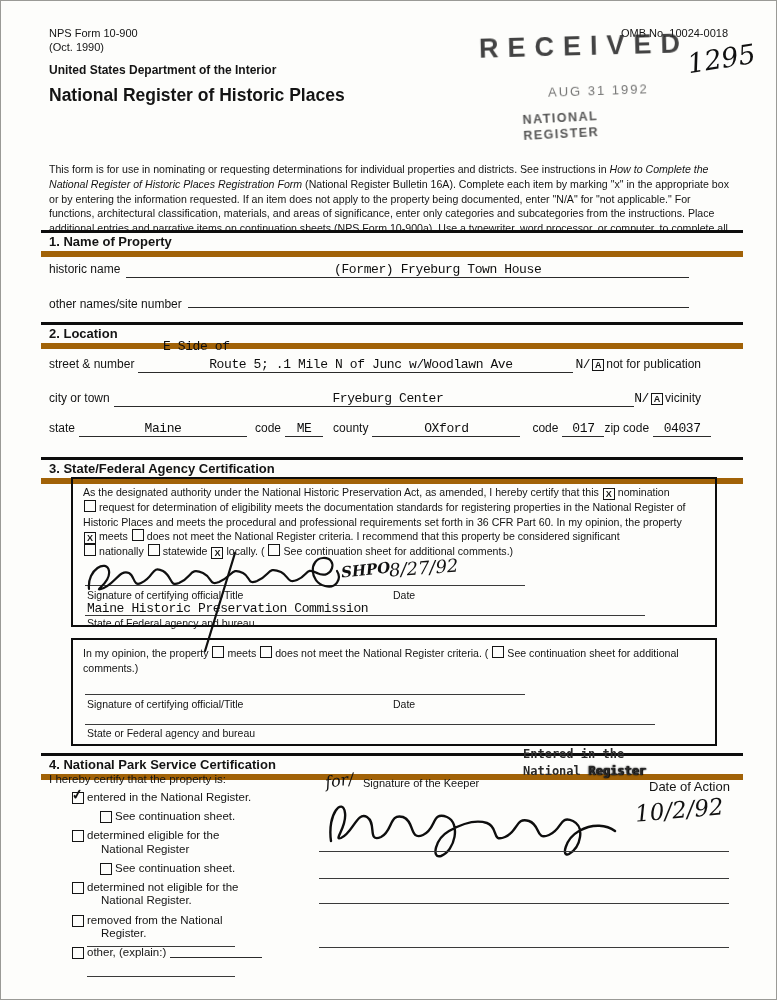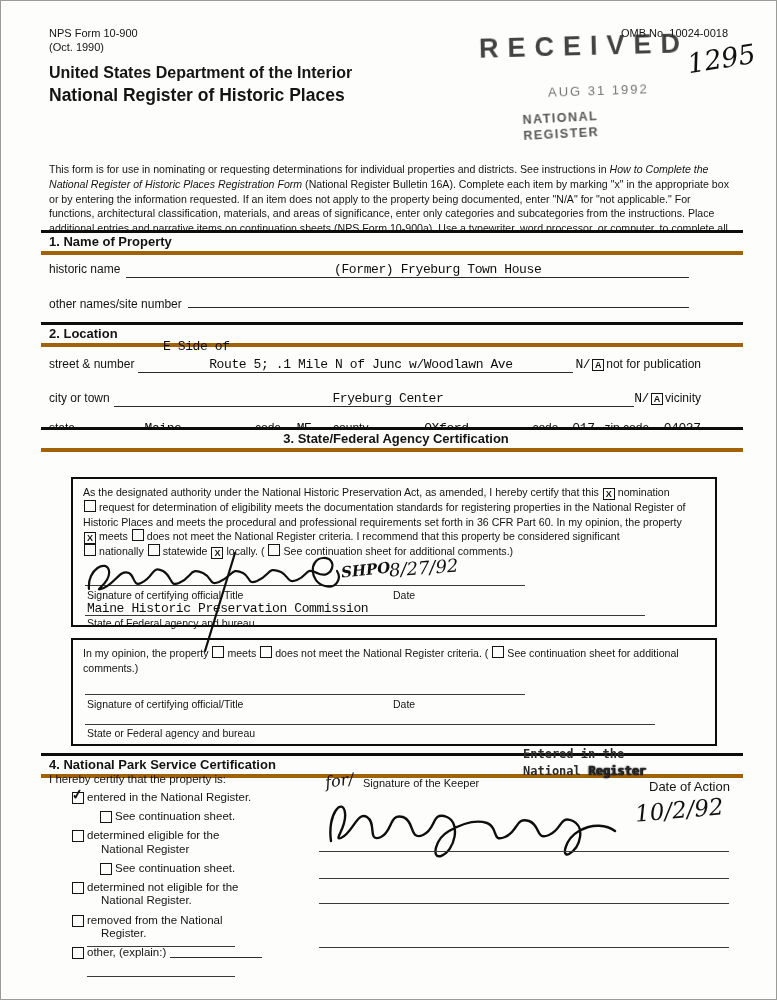--- a/index.html
+++ b/index.html
@@ -1,19 +1,19 @@
 <!DOCTYPE html>
 <html><head>
 <meta charset="utf-8">
 <style>
   html,body{margin:0;padding:0;background:#d8d8d4;}
   .page{position:relative;width:777px;height:1000px;background:#fdfdfb;overflow:hidden;
         font-family:"Liberation Sans",sans-serif;color:#141414;border:1px solid #9a9a96;box-sizing:border-box;}
   .abs{position:absolute;}
-  .sec-head{position:absolute;left:40px;width:694px;border-top:3px solid #0d0d0d;border-bottom:4px solid #a16207;
+  .sec-head{position:absolute;left:40px;width:694px;border-top:3px solid #0d0d0d;border-bottom:6px solid #a16207;
             font-weight:bold;font-size:13px;padding:1px 0 2px 8px;background:#fdfdfb;}
   .lbl{font-size:12px;white-space:nowrap;}
   .row{position:absolute;display:flex;align-items:baseline;}
   .fill{border-bottom:1.6px solid #2b2b2b;display:inline-block;text-align:center;}
   .typed{font-family:"Liberation Mono",monospace;font-size:13px;letter-spacing:-.4px;color:#0e0e0e;white-space:nowrap;}
   .cb{display:inline-block;width:10px;height:10px;border:1.6px solid #141414;
       font:bold 9px/10px "Liberation Sans",sans-serif;text-align:center;vertical-align:-1px;
       margin:0 3px 0 1px;color:#141414;flex:none;}
   .cb.check{overflow:visible;}
   .cb.check span{display:inline-block;font-size:14px;line-height:8px;transform:rotate(-8deg) translate(-1px,-3px);}
@@ -31,21 +31,21 @@
 <body>
 
 <div class="page">
 
   <div class="abs" style="left:48px;top:26px;font-size:11px;line-height:1.25;">
     <div>NPS Form 10-900</div>
     <div>(Oct. 1990)</div>
   </div>
   <div class="abs" style="left:620px;top:26px;width:113px;font-size:11px;text-align:left;">OMB No. 10024-0018</div>
 
-  <div class="abs" style="left:48px;top:62px;font-size:16px;font-weight:bold;line-height:1.2;">
+  <div class="abs" style="left:48px;top:62px;font-size:12px;font-weight:bold;line-height:1.2;">
     <div>United States Department of the Interior</div>
   </div>
 
   <div class="abs" style="left:48px;top:85px;font-size:17.5px;font-weight:bold;line-height:1.12;">
     <div>National Register of Historic Places</div>
   </div>
 
   <div class="abs stamp" style="left:478px;top:30px;font-weight:bold;font-size:27px;letter-spacing:9px;transform:rotate(-1.5deg);filter:blur(.7px);opacity:.88;">RECEIVED</div>
   <div class="abs stamp" style="left:547px;top:82px;font-size:13px;letter-spacing:2px;opacity:.65;transform:rotate(-2deg);">AUG 31 1992</div>
   <div class="abs stamp" style="left:522px;top:110px;font-weight:bold;font-size:12.5px;letter-spacing:1.5px;line-height:1.25;transform:rotate(-3deg);opacity:.8;">
@@ -112,21 +112,21 @@
     <span class="lbl" style="margin-left:12px;">code</span>
     <span class="fill" style="width:42px;margin-left:4px;text-align:center;">
       <span class="typed">017</span>
     </span>
     <span class="lbl">zip code</span>
     <span class="fill" style="width:58px;margin-left:4px;text-align:center;">
       <span class="typed">04037</span>
     </span>
   </div>
 
-  <div class="sec-head" style="top:426px;text-align:center;">3. State/Federal Agency Certification</div>
+  <div class="sec-head" style="top:456px;">3. State/Federal Agency Certification</div>
 
   <div class="boxed" style="top:476px;height:150px;">
     <div class="para" style="line-height:1.38;">
       <span>As the designated authority under the National Historic Preservation Act, as amended, I hereby certify that this</span>
       <span class="cb">X</span><span>nomination</span><br>
       <span class="cb"></span><span>request for determination of eligibility meets the documentation standards for registering properties in the National Register of Historic Places and meets the procedural and professional requirements set forth in 36 CFR Part 60. In my opinion, the property</span><br>
       <span class="cb">X</span><span>meets</span>
       <span class="cb"></span><span>does not meet the National Register criteria. I recommend that this property be considered significant</span><br>
       <span class="cb"></span><span>nationally</span>
       <span class="cb"></span><span>statewide</span>

